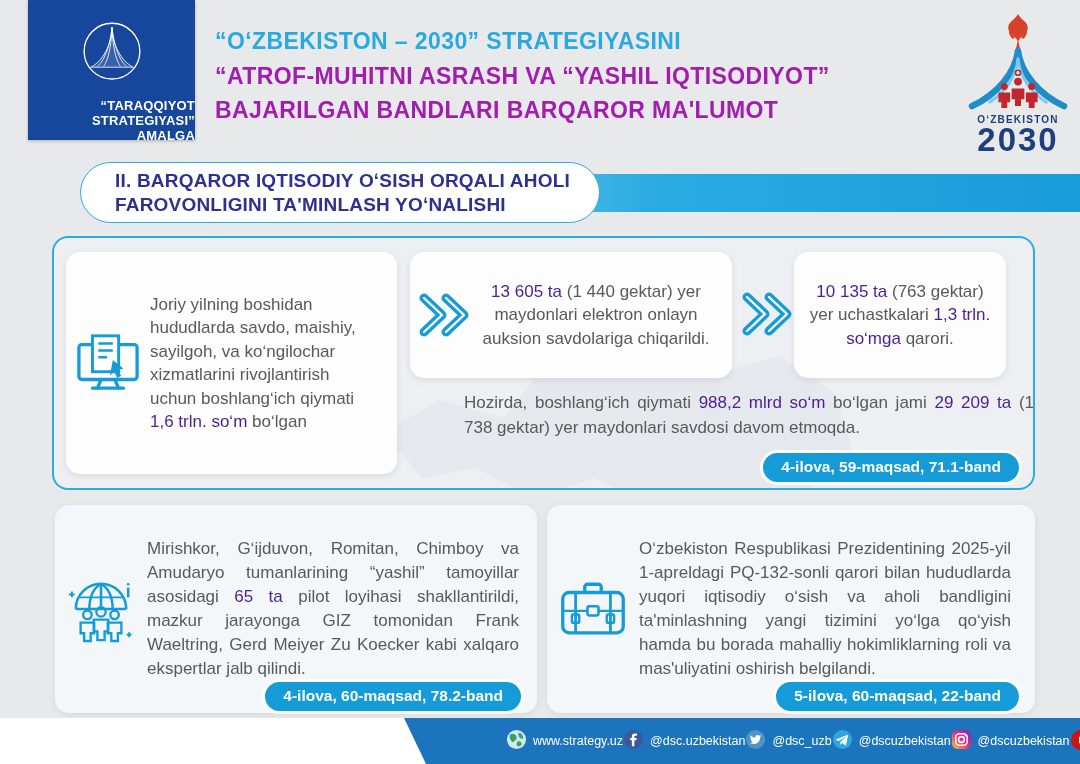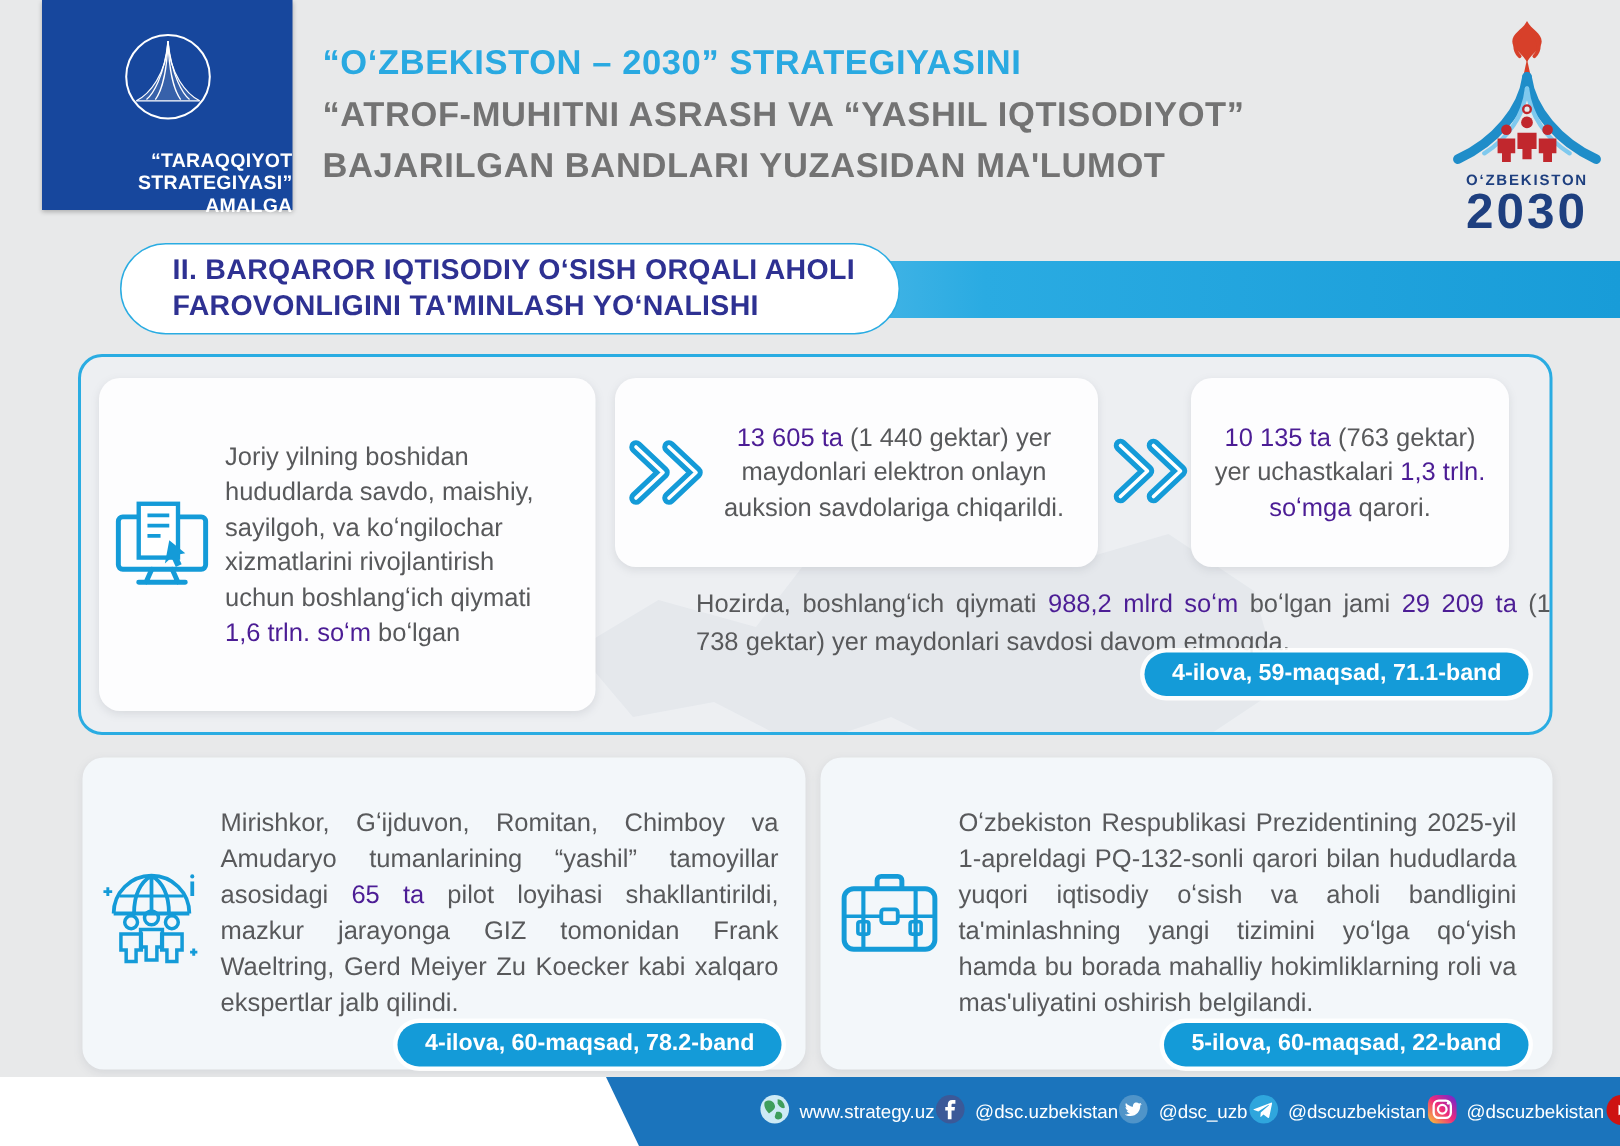--- a/index.html
+++ b/index.html
@@ -7,21 +7,21 @@
   #page{position:relative;width:1080px;height:764px;background:#e8e9ea;overflow:hidden;}
 
   
   .logo-box{position:absolute;left:28px;top:0;width:167px;height:140px;background:#17479d;
     display:flex;flex-direction:column;align-items:center;justify-content:flex-start;box-shadow:0 1px 3px rgba(0,0,0,.25);}
   .logo-box svg{margin-top:14px;}
   .logo-line{color:#fff;font-weight:bold;font-size:13px;line-height:15px;text-align:right;letter-spacing:.2px;}
   .logo-lines{margin-top:4px;}
 
   .title-block{position:absolute;left:215px;top:24px;width:740px;}
-  .title-line{font-weight:800;font-size:23px;line-height:34.5px;letter-spacing:.4px;color:#737373;}
+  .title-line{font-weight:800;font-size:23px;line-height:34.5px;letter-spacing:.4px;color:#a21caf;}
   .title-line.first{color:#29a9e1;}
 
   .logo2030{position:absolute;left:962px;top:12px;width:112px;text-align:center;}
   .logo2030 .country{font-size:10px;font-weight:bold;color:#1e3f7f;letter-spacing:1.2px;margin-top:-2px;}
   .logo2030 .year{font-size:33px;font-weight:bold;color:#1e3f7f;letter-spacing:2px;line-height:30px;}
 
   
   .section-band{position:absolute;left:310px;top:174px;right:0;height:38px;
     background:linear-gradient(90deg,#93d2f1 0%,#2aabe2 45%,#189cd8 100%);}
   .section-pill{position:absolute;left:80px;top:162px;width:520px;height:61px;background:#fff;
@@ -41,21 +41,21 @@
   .card2 .chev{flex:0 0 66px;display:flex;justify-content:center;}
   .card2 .txt{width:240px;font-size:17px;line-height:23.5px;color:#58595b;text-align:center;padding-right:12px;}
   .card3{left:740px;top:14px;width:212px;height:126px;display:flex;align-items:center;justify-content:center;}
   .card3 .txt{width:190px;font-size:17px;line-height:23.5px;color:#58595b;text-align:center;}
   .chev-gap{position:absolute;left:686px;top:52px;}
   .num{color:#4c1d95;font-weight:normal;}
   .summary{position:absolute;left:410px;top:152px;width:570px;font-size:17px;line-height:25px;color:#58595b;
     text-align:justify;}
   .badge{position:absolute;background:#149bd8;color:#fff;font-weight:bold;font-size:15.5px;
     padding:5px 18px 6px;border-radius:999px;white-space:nowrap;box-shadow:0 0 0 3px rgba(255,255,255,.9);}
-  .badge.b1{right:14px;bottom:24px;}
+  .badge.b1{right:14px;bottom:6px;}
 
   
   .bottom-box{position:absolute;top:505px;height:208px;background:#f3f7fa;border-radius:14px;
     box-shadow:0 2px 6px rgba(120,130,140,.15);display:flex;align-items:center;}
   .bottom-box .icon-wrap{flex:0 0 92px;display:flex;justify-content:center;}
   .bottom-box .txt{font-size:17px;line-height:24px;color:#58595b;text-align:justify;}
   .box-left{left:55px;width:482px;}
   .box-left .txt{width:372px;}
   .box-right{left:547px;width:488px;}
   .box-right .txt{width:372px;}
@@ -97,21 +97,21 @@
     </span>
     <div class="logo-lines">
       <div class="logo-line">“TARAQQIYOT STRATEGIYASI”</div>
       <div class="logo-line">AMALGA</div>
     </div>
   </div>
 
   <div class="title-block">
     <div class="title-line first">“OʻZBEKISTON – 2030” STRATEGIYASINI</div>
     <div class="title-line">“ATROF-MUHITNI ASRASH VA “YASHIL IQTISODIYOT”</div>
-    <div class="title-line">BAJARILGAN BANDLARI YUZASIDAN MA'LUMOT</div>
+    <div class="title-line">BAJARILGAN BANDLARI BARQAROR MA'LUMOT</div>
   </div>
 
   <div class="logo2030">
     <svg width="108" height="100" viewBox="0 0 110 102">
       <path d="M55 2 C52 8 45 10 45 16 C45 21 51 23 55 30 C59 23 65 21 65 16 C65 10 58 8 55 2 Z" fill="#d7402a"></path>
       <path d="M50 12 C46 16 46 22 50 26" stroke="#d7402a" stroke-width="2.6" fill="none" stroke-linecap="round"></path>
       <path d="M60 12 C64 16 64 22 60 26" stroke="#d7402a" stroke-width="2.6" fill="none" stroke-linecap="round"></path>
       <path d="M55 28 L51.5 44 L58.5 44 Z" fill="#d7402a"></path>
       <path d="M55 40 C52 62 34 84 8 96" stroke="#1f8dc9" stroke-width="6.5" fill="none" stroke-linecap="round"></path>
       <path d="M55 40 C58 62 76 84 102 96" stroke="#1f8dc9" stroke-width="6.5" fill="none" stroke-linecap="round"></path>

